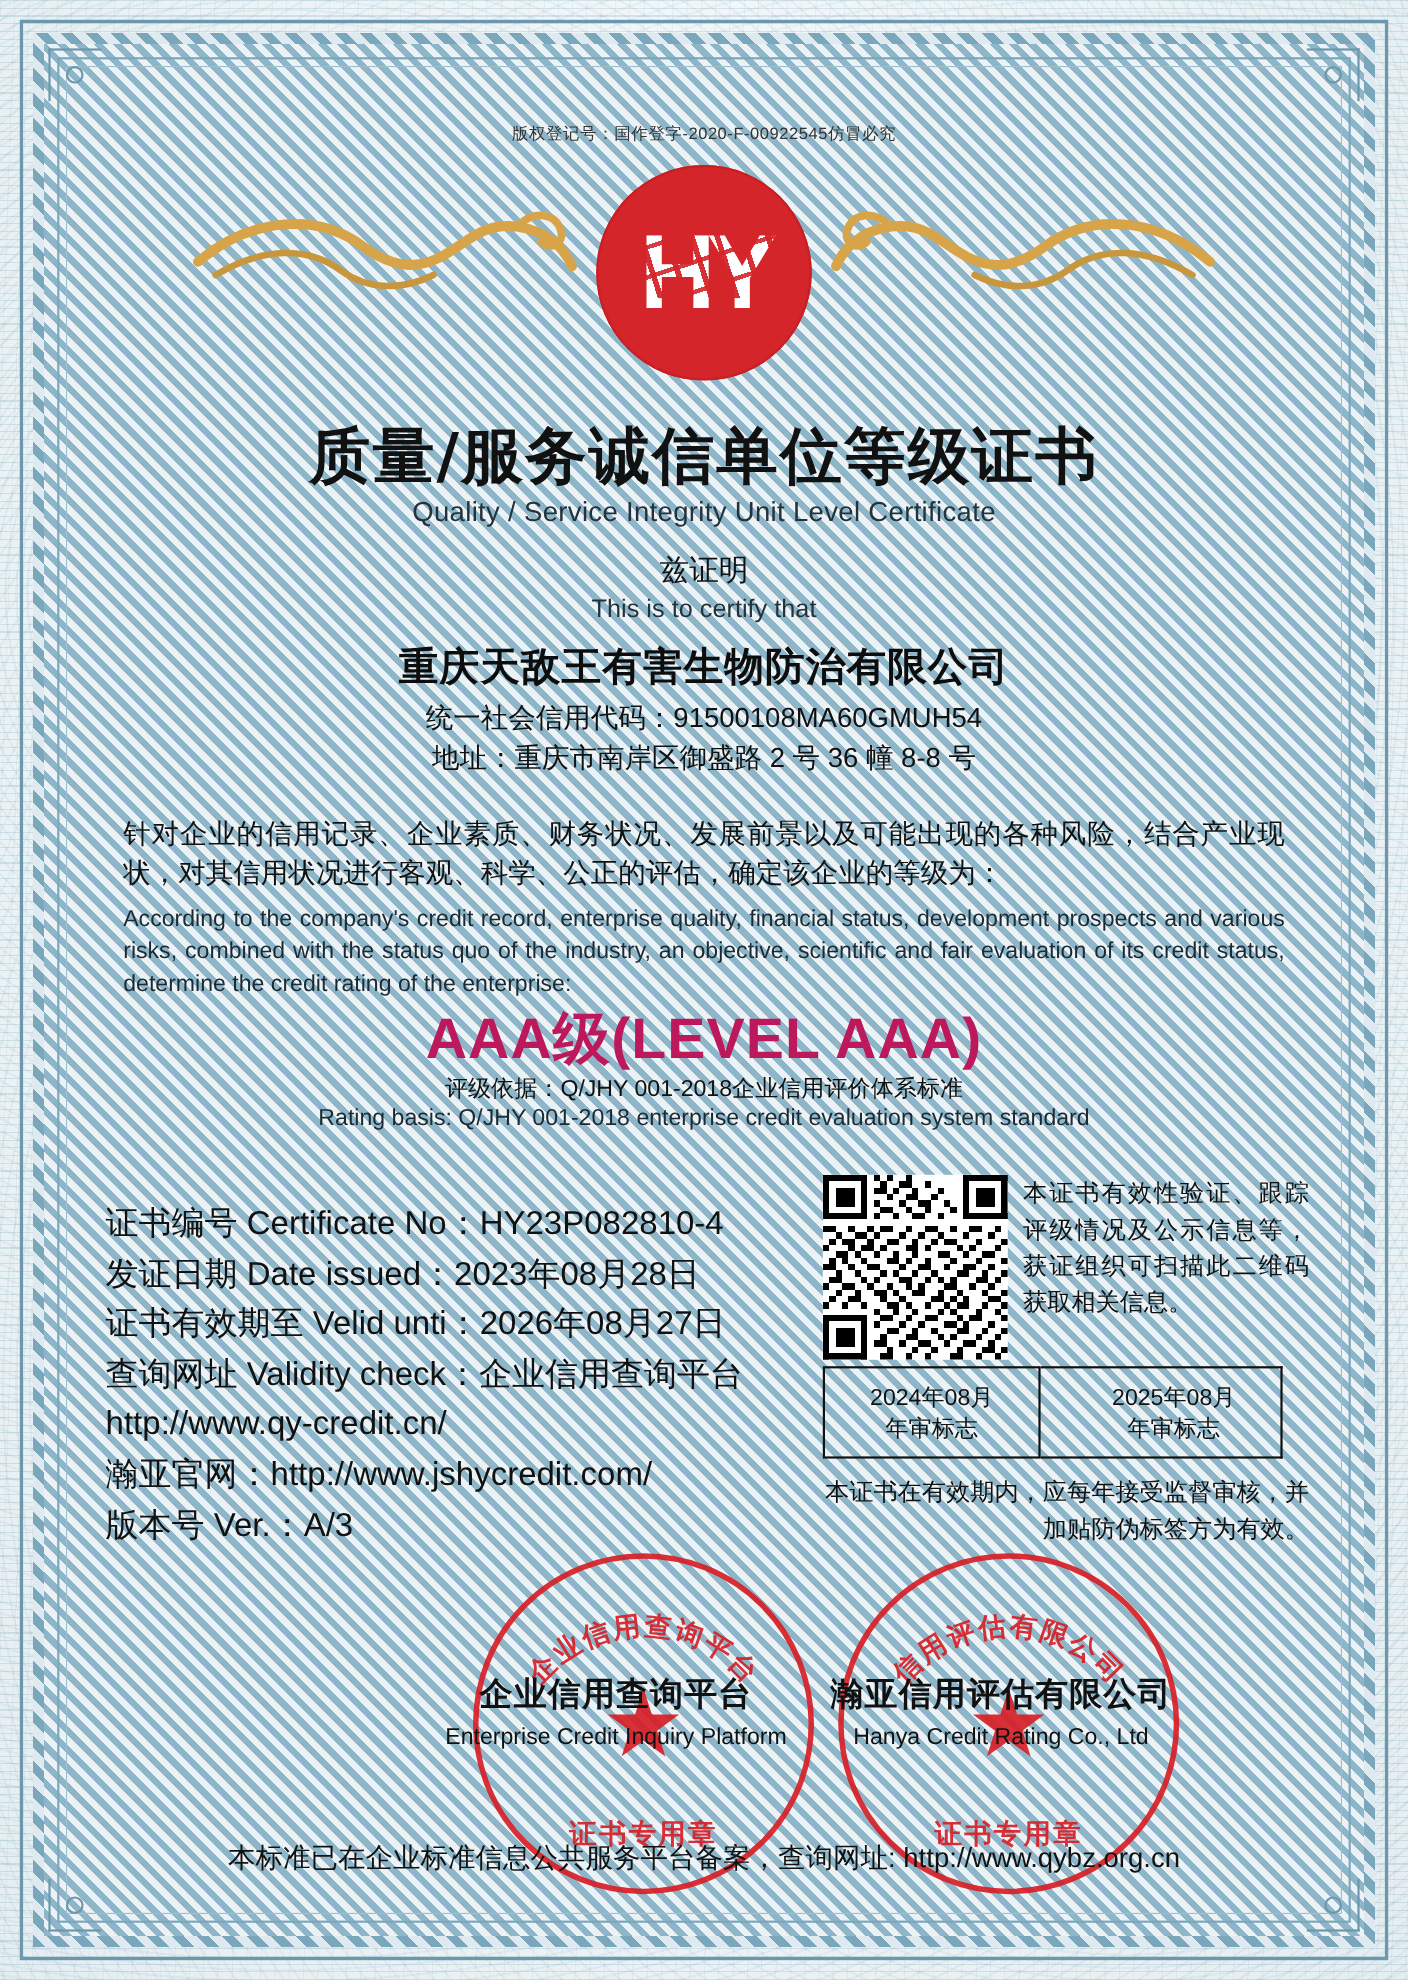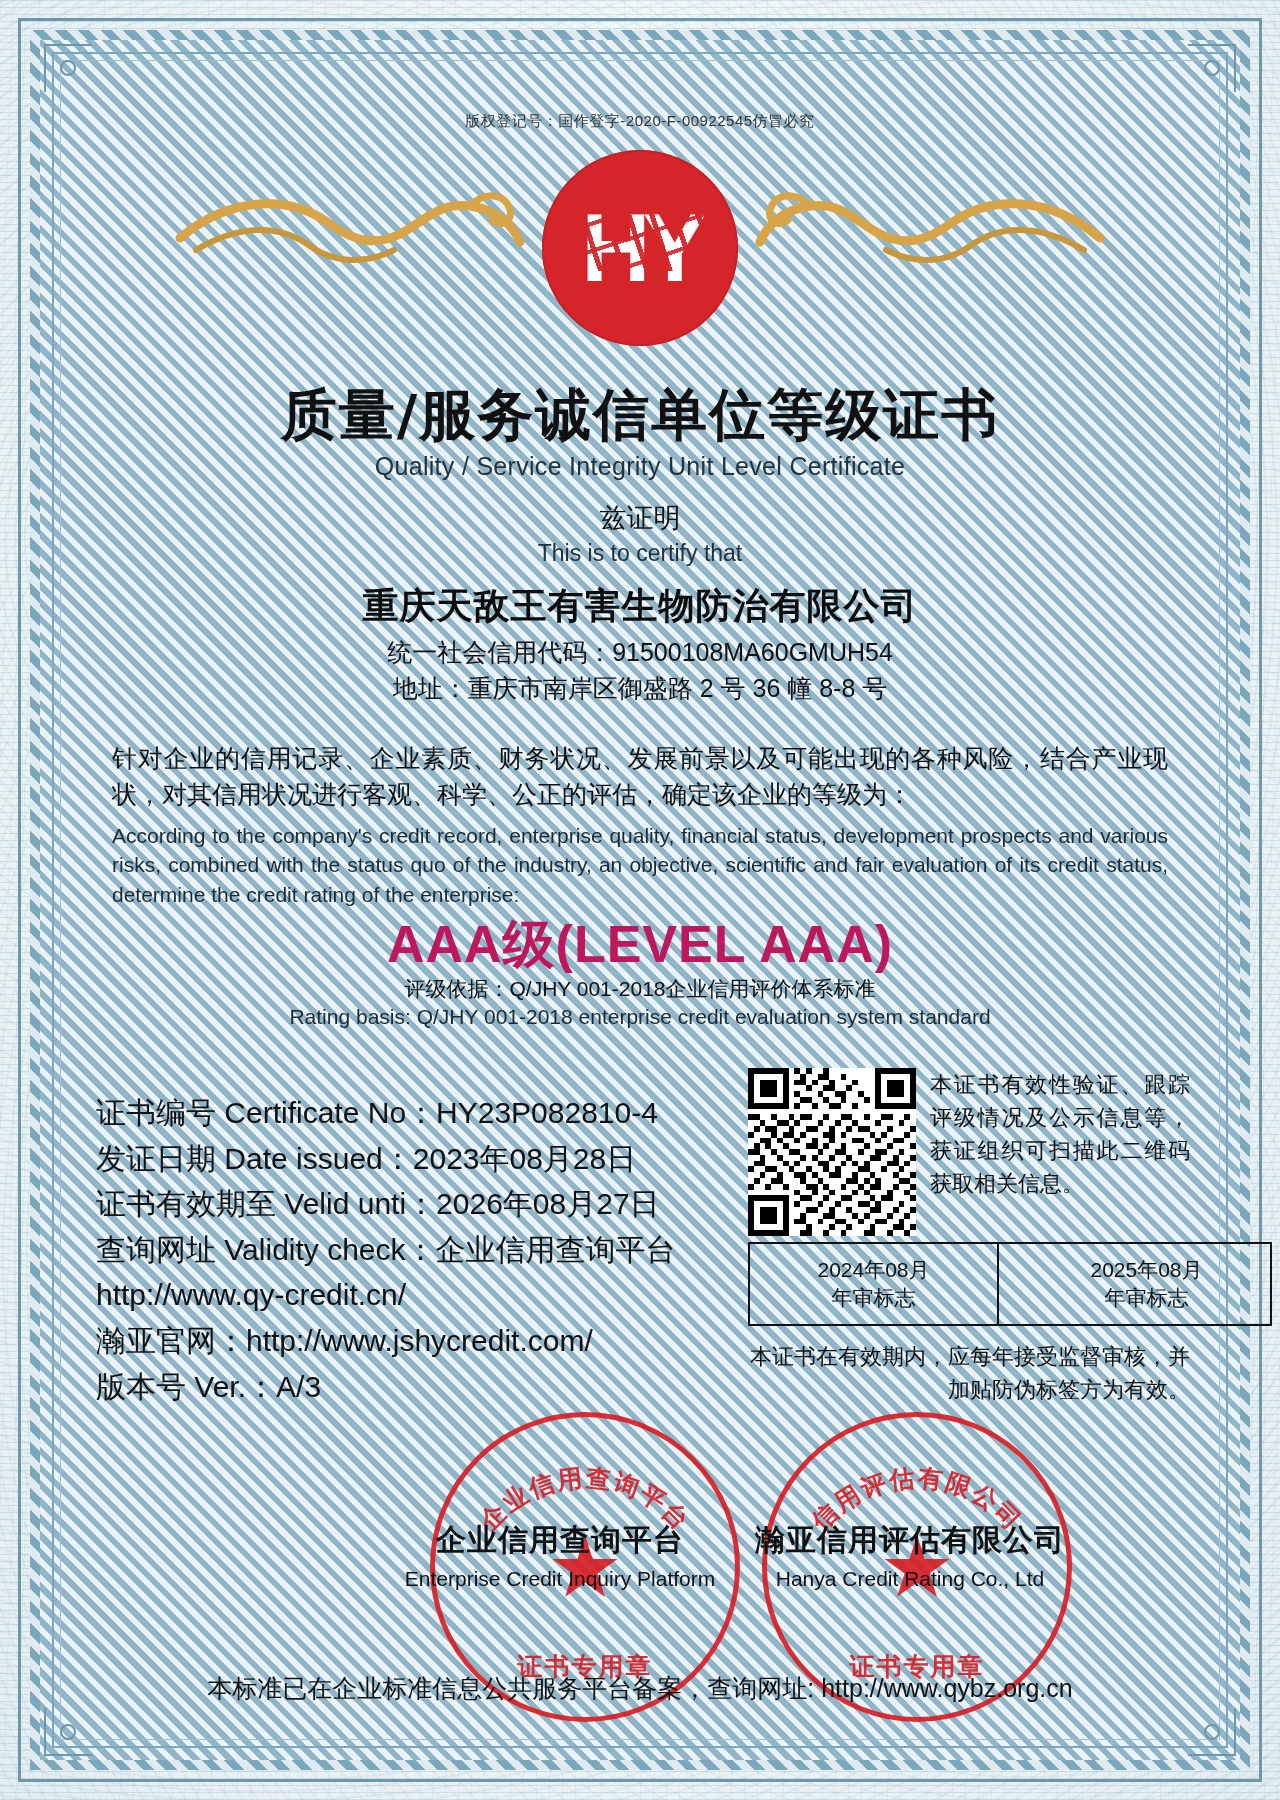--- a/index.html
+++ b/index.html
@@ -165,21 +165,21 @@
   .qr-area{position:absolute;left:748px;top:1068px;width:180px;height:180px;}
   .qr{
     width:168px;height:168px;background:#fff;
     display:block;
   }
   .qr-note{
     position:absolute;left:930px;top:1068px;width:260px;
     font-size:22px;color:#111;line-height:1.5;text-align:justify;
   }
   .audit-boxes{
-    position:absolute;left:748px;top:1242px;width:524px;height:84px;
+    position:absolute;left:748px;top:1242px;width:418px;height:84px;
     display:flex;
   }
   .audit-box{
     flex:1;border:2px solid #111;display:flex;flex-direction:column;
     align-items:center;justify-content:center;font-size:21px;color:#111;
   }
   .audit-box + .audit-box{border-left:none;padding-left:24px;}
   .audit-foot{
     position:absolute;left:748px;top:1340px;width:442px;
     font-size:22px;color:#111;line-height:1.5;text-align:right;

